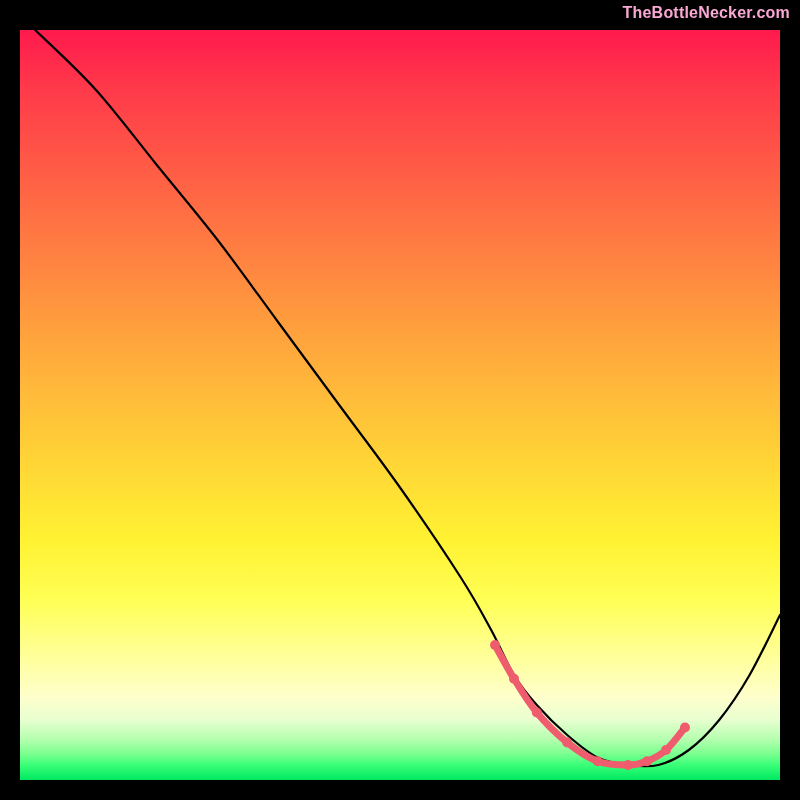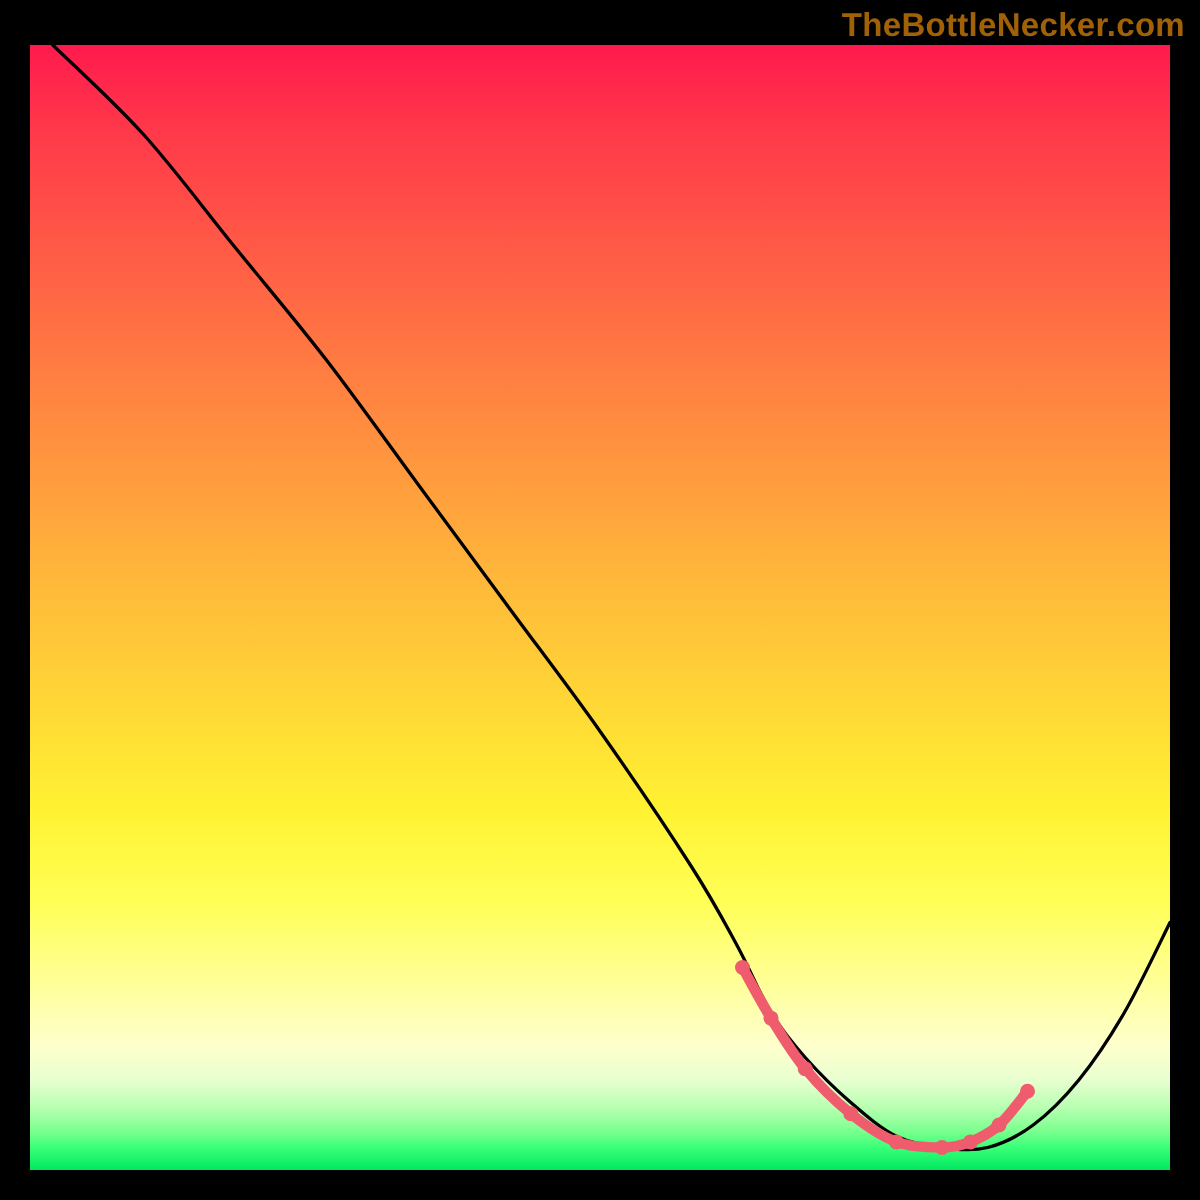--- a/index.html
+++ b/index.html
@@ -14,23 +14,23 @@
     position: relative;
     width: 800px;
     height: 800px;
     background: #000;
   }
   .watermark {
     position: absolute;
     top: 4px;
     right: 10px;
     font-family: Arial, Helvetica, sans-serif;
-    font-size: 22px;
+    font-size: 16px;
     font-weight: 600;
-    color: #a16207;
+    color: #f9a8d4;
     letter-spacing: 0.2px;
     z-index: 5;
     text-align: center;
   }
   .plot-area {
     position: absolute;
     left: 20px;
     top: 30px;
     width: 760px;
     height: 750px;

